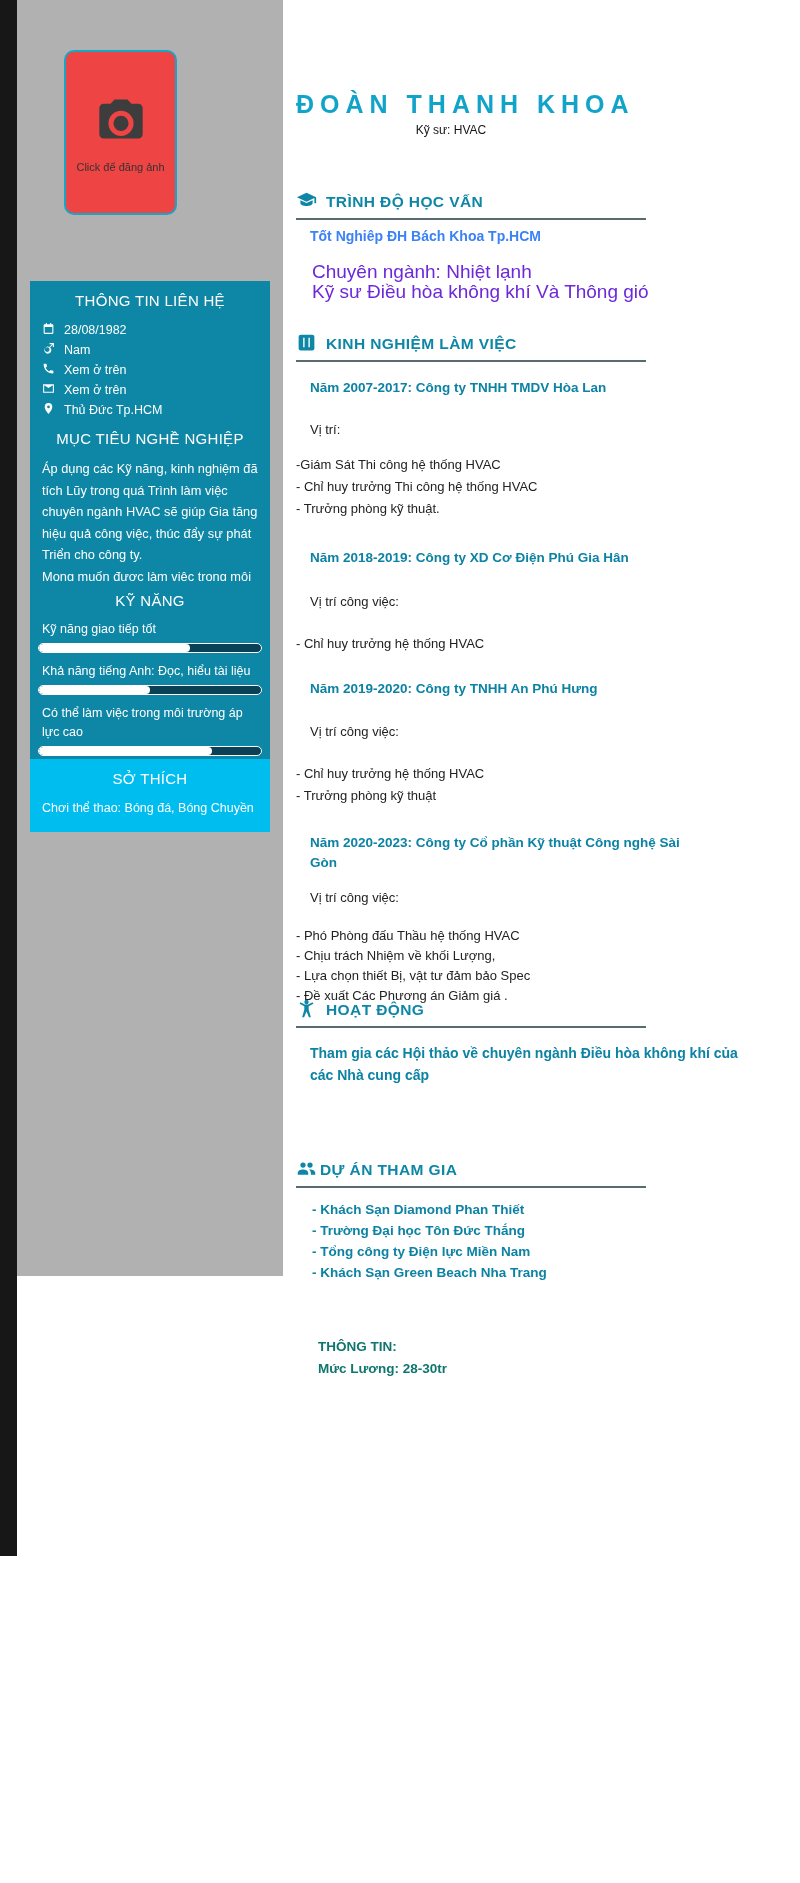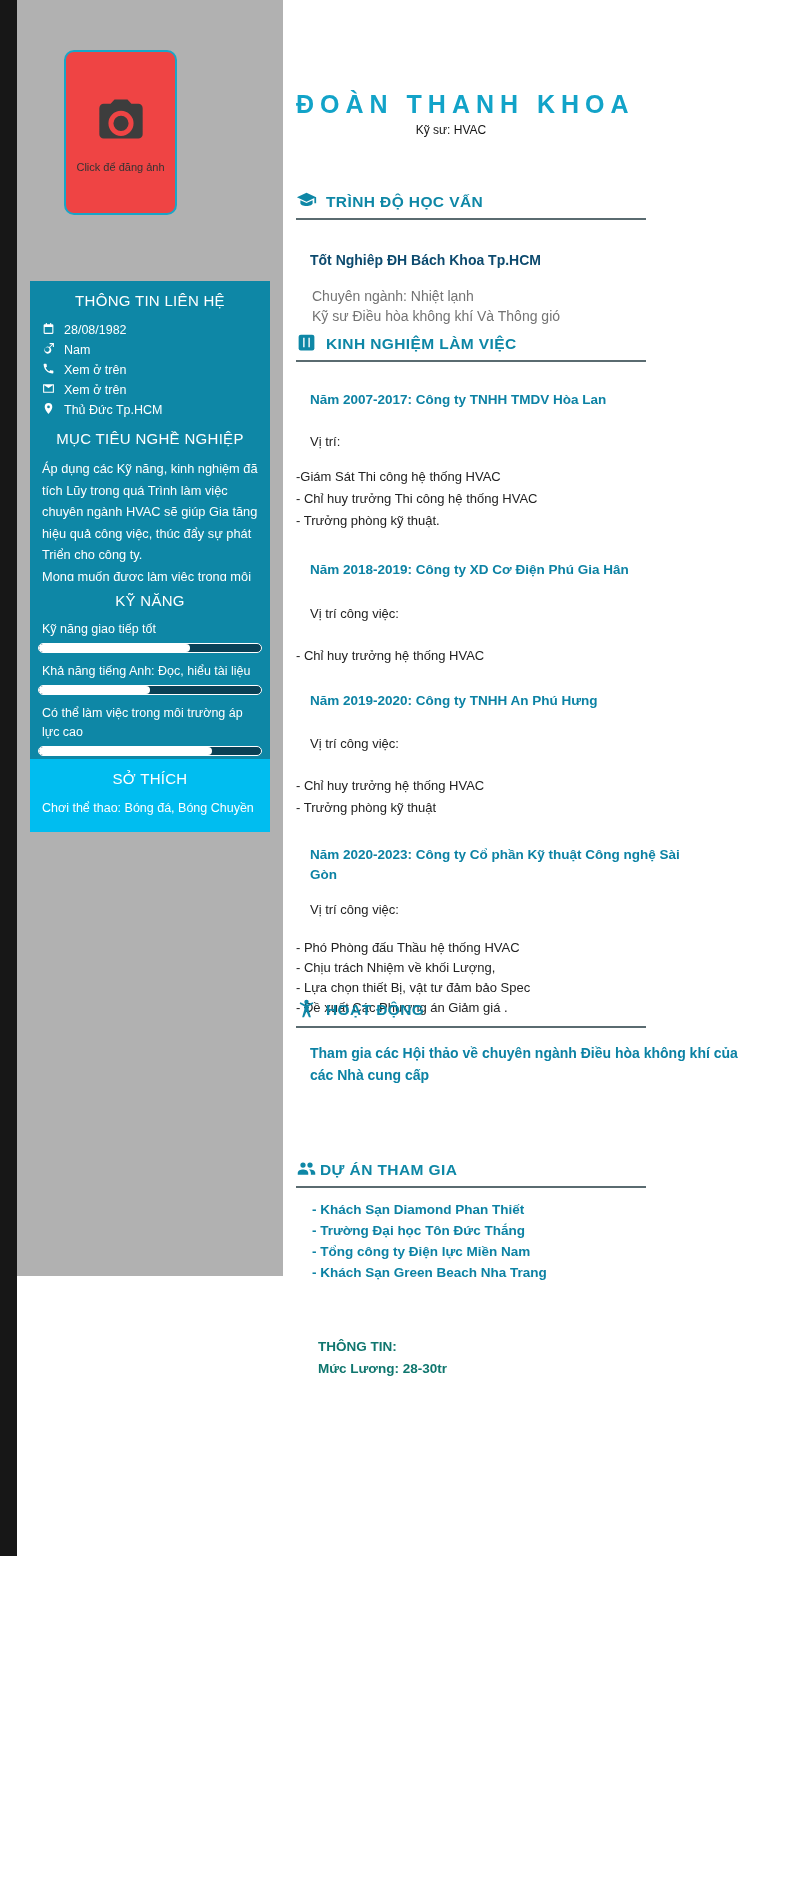--- a/index.html
+++ b/index.html
@@ -64,22 +64,22 @@
   .sec-head svg { width:21px; height:21px; color:#0e87a6; flex:0 0 auto; }
   .sec-title { font-size:15.5px; font-weight:bold; color:#0e87a6; letter-spacing:.4px; }
   .sec-rule { width:350px; border-bottom:2px solid #5a6b70; margin-top:4px; }
 
   .section-education  { top:190px; }
   .section-experience { top:332px; }
   .section-activities { top:998px; }
   .section-projects   { top:1158px; }
   .section-projects .sec-head { gap:3px; }
 
-  .edu-school  { margin:32px 0 0 14px; font-size:14px; font-weight:bold; color:#0c4a6e; }
-  .edu-details { margin:18px 0 0 16px; font-size:14px; line-height:20px; color:#737373; }
+  .edu-school  { margin:8px 0 0 14px; font-size:14px; font-weight:bold; color:#3b82f6; }
+  .edu-details { margin:18px 0 0 16px; font-size:19px; line-height:20px; color:#6d28d9; }
 
   .job-heading { max-width:400px; margin-left:14px; font-size:13.5px; font-weight:bold; color:#0c82a4; line-height:20px; }
   .job-label   { margin-left:14px; font-size:13px; color:#222; }
   .job-bullets { font-size:13px; color:#222; }
   .job-bullets div { line-height:22px; }
   .job-bullets.tight div { line-height:20px; }
 
   .activities-text { margin:14px 0 16px 14px; max-width:430px; font-size:14px; font-weight:bold; color:#0c82a4; line-height:22px; }
 
   .project-list { margin:11px 0 0 16px; font-size:13.5px; font-weight:bold; color:#0c82a4; }
@@ -211,21 +211,21 @@
           <svg viewBox="0 0 24 24" style="width:21px;height:21px;color:#0e87a6;">
             <rect x="3" y="3" width="18" height="18" rx="2.5" fill="currentColor"></rect>
             <line x1="9" y1="6.5" x2="9" y2="17.5" stroke="#ffffff" stroke-width="1.6"></line>
             <line x1="15" y1="6.5" x2="15" y2="17.5" stroke="#ffffff" stroke-width="1.6"></line>
           </svg>
         </span>
         <span class="sec-title">KINH NGHIỆM LÀM VIỆC</span>
       </div>
       <div class="sec-rule"></div>
 
-      <div class="job-heading" style="margin-top:28px;">Năm 2007-2017: Công ty TNHH TMDV Hòa Lan</div>
+      <div class="job-heading" style="margin-top:16px;">Năm 2007-2017: Công ty TNHH TMDV Hòa Lan</div>
       <div class="job-label" style="margin-top:24px;">Vị trí:</div>
       <div class="job-bullets" style="margin-top:17px;">
         <div>-Giám Sát Thi công hệ thống HVAC</div>
         <div>- Chỉ huy trưởng Thi công hệ thống HVAC</div>
         <div>- Trưởng phòng kỹ thuật.</div>
       </div>
 
       <div class="job-heading" style="margin-top:28px;">Năm 2018-2019: Công ty XD Cơ Điện Phú Gia Hân</div>
       <div class="job-label" style="margin-top:26px;">Vị trí công việc:</div>
       <div class="job-bullets" style="margin-top:24px;">

